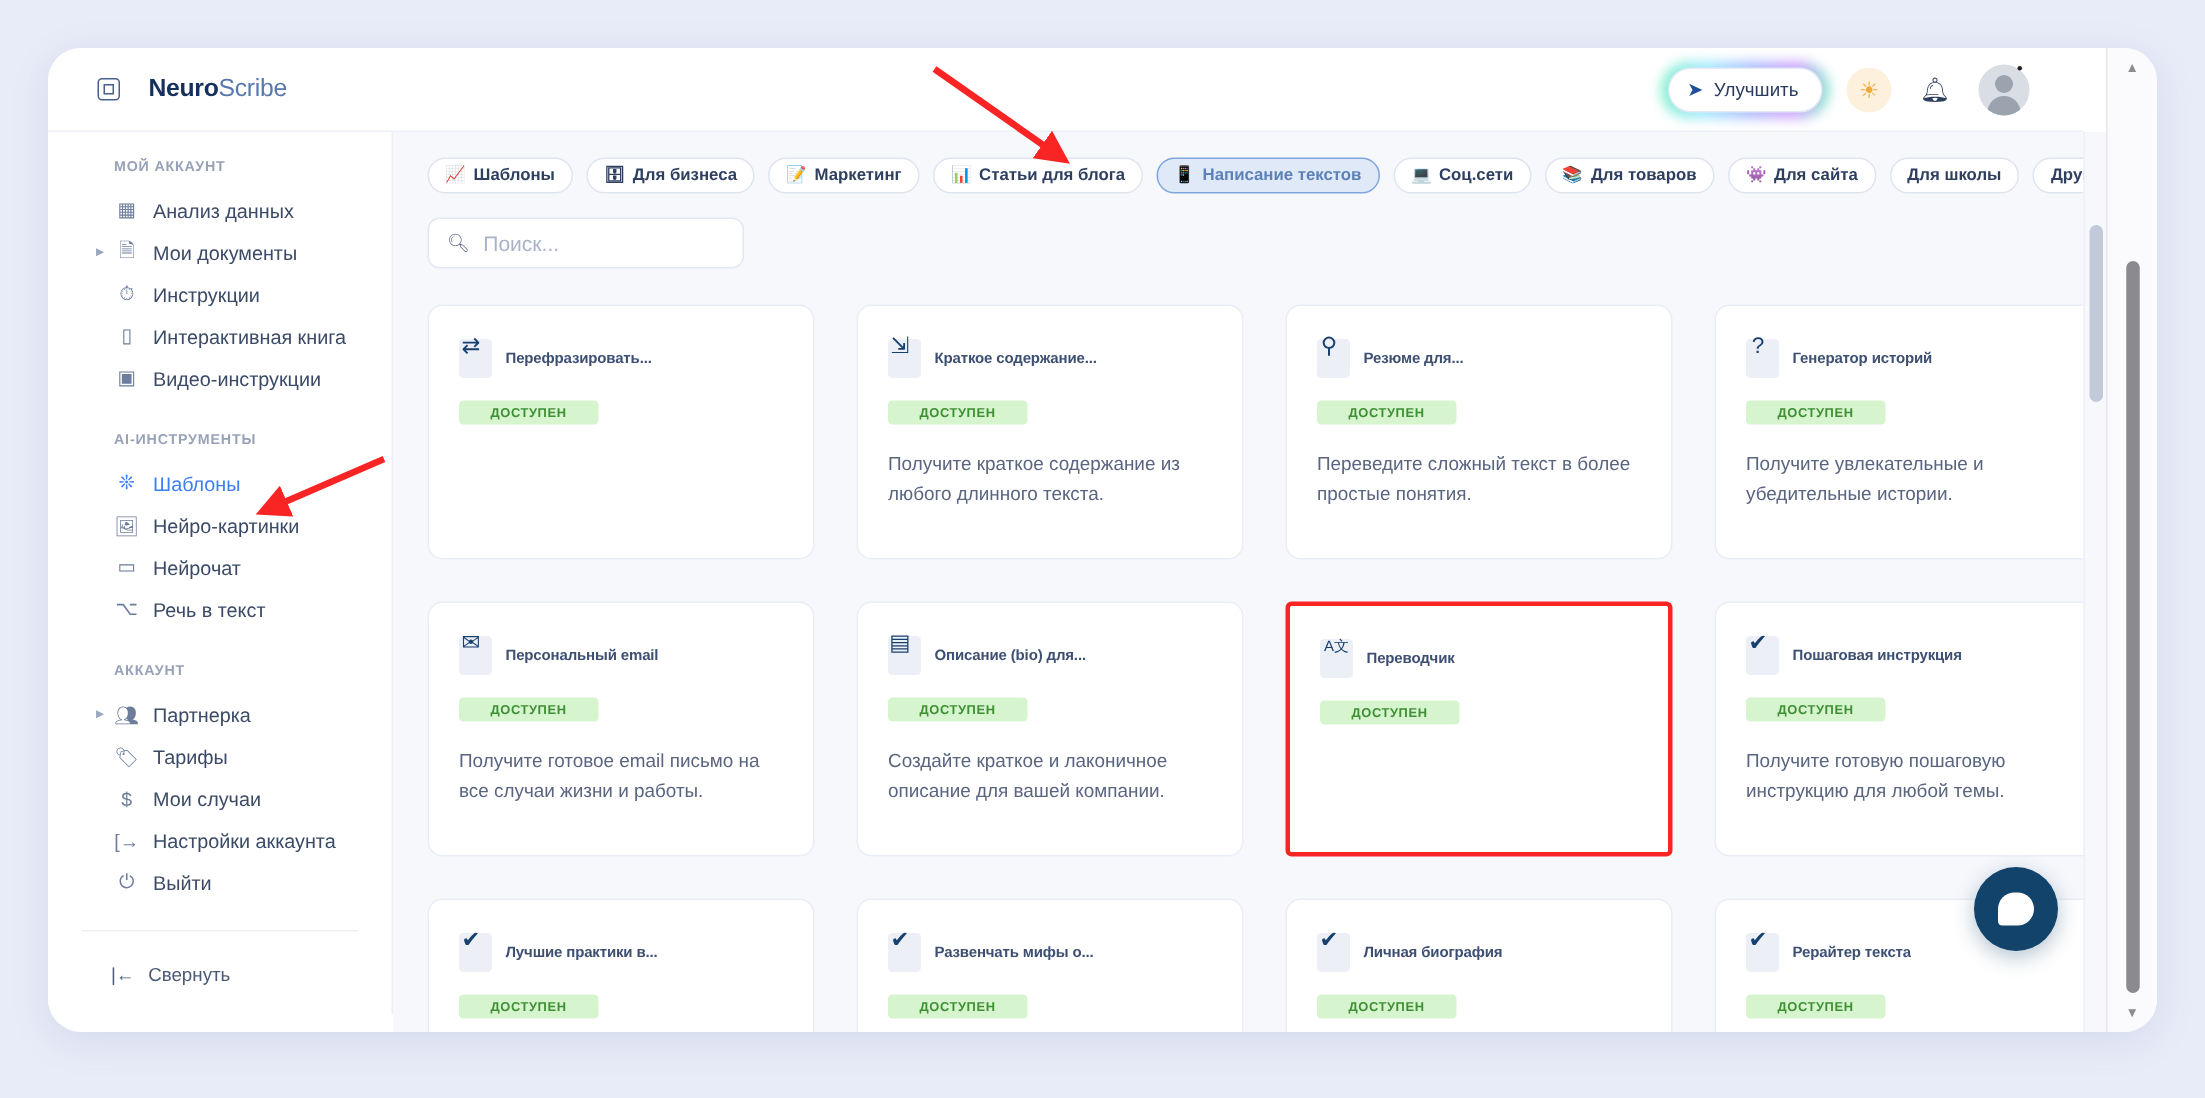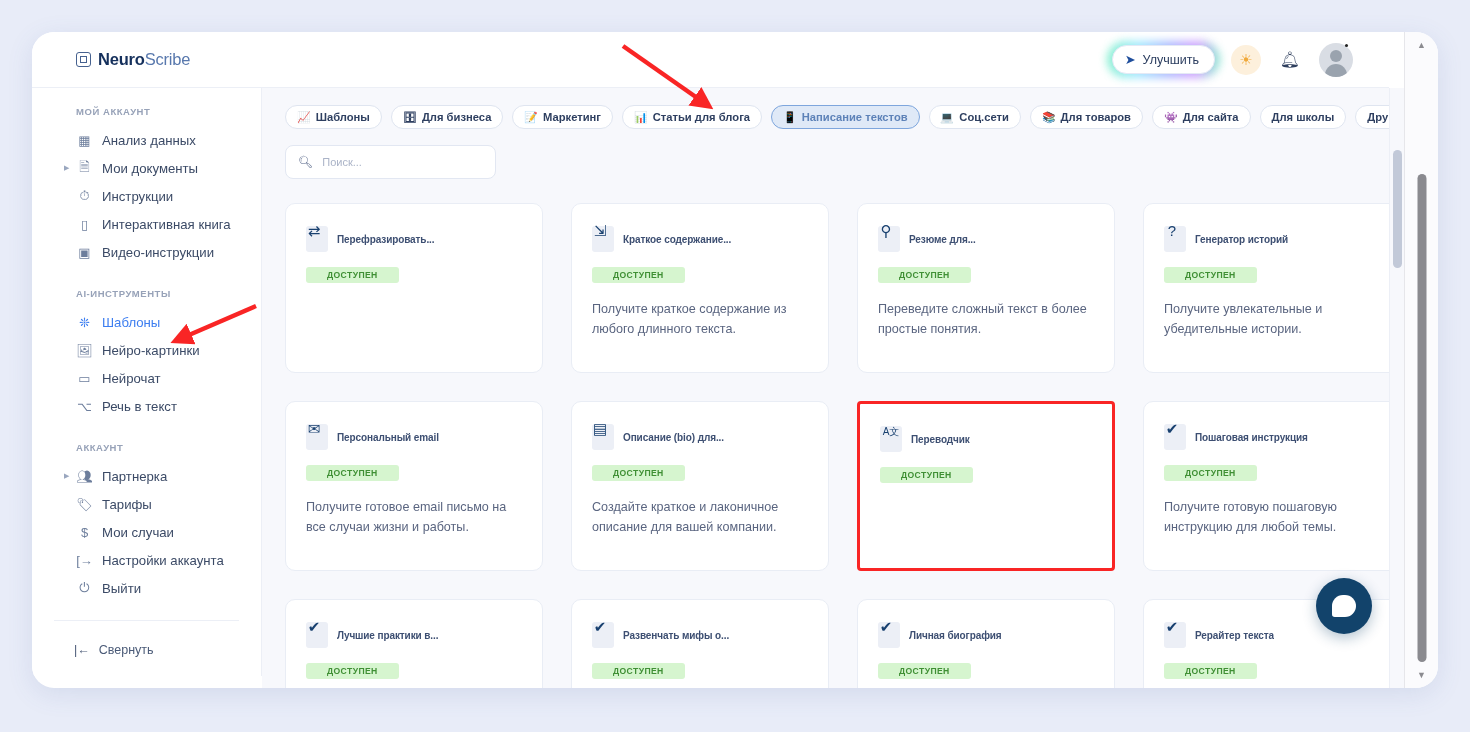--- a/index.html
+++ b/index.html
@@ -21,21 +21,21 @@
     overflow: hidden;
   }
 
   
   .topbar {
     position: absolute; left: 0; top: 0; width: 1357px; height: 56px;
     background: #ffffff;
     border-bottom: 1px solid #eceff6;
     display: flex; align-items: center;
   }
-  .brand { display: flex; align-items: center; gap: 7px; margin-left: 44px; }
+  .brand { display: flex; align-items: center; gap: 19px; margin-left: 33px; }
   .brand-mark {
     width: 15px; height: 15px; border: 1.6px solid #46618f; border-radius: 3px;
     display: flex; align-items: center; justify-content: center;
   }
   .brand-mark i { display:block; width: 7px; height: 7px; border: 1.4px solid #46618f; }
   .brand-text { font-size: 16.5px; letter-spacing: -.2px; }
   .brand-text b { color: #15305c; font-weight: 700; }
   .brand-text span { color: #5878ad; font-weight: 400; }
 
   .top-right { margin-left: auto; display: flex; align-items: center; gap: 16px; padding-right: 36px; }
@@ -132,21 +132,21 @@
   .chip .g { font-size: 11px; line-height: 1; }
 
   .searchbox {
     margin: 16px 0 0 23px;
     width: 211px; height: 34px;
     background: #fff; border: 1px solid #e2e7f2; border-radius: 8px;
     display: flex; align-items: center; gap: 9px; padding: 0 12px;
   }
   .searchbox .mag { color: #59688a; font-size: 12px; }
   .searchbox input {
-    border: none; outline: none; font-size: 11px; color: #1d4ed8;
+    border: none; outline: none; font-size: 14px; color: #1d4ed8;
     background: transparent; width: 100%;
     font-family: "Liberation Sans", sans-serif;
   }
   .searchbox input::placeholder { color: #aab3c7; }
 
   .grid {
     display: grid; grid-template-columns: repeat(4, 258px);
     gap: 28px 28px;
     padding: 24px 0 0 23px;
   }

